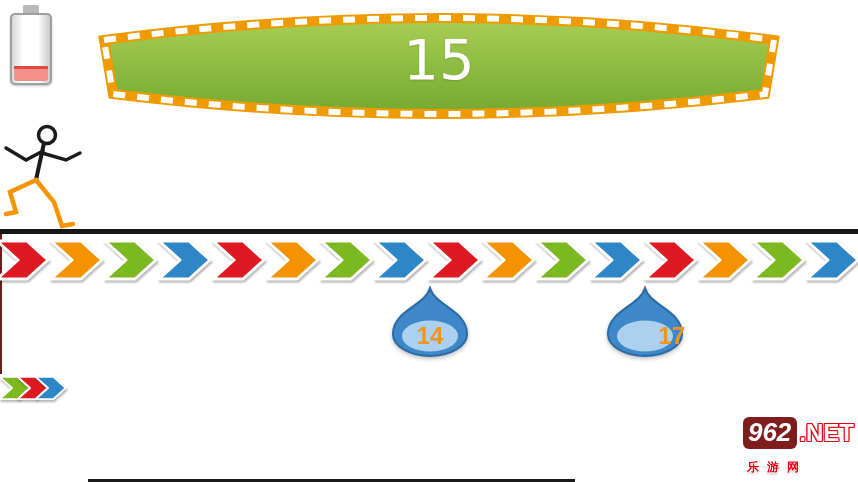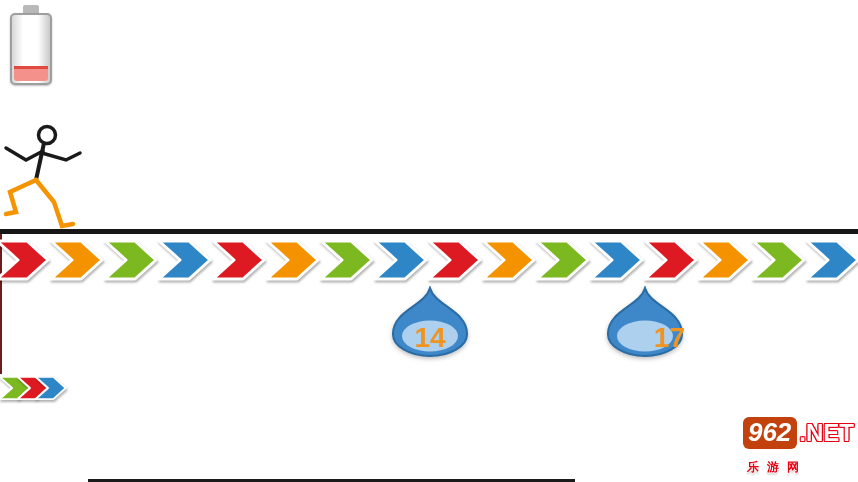--- a/index.html
+++ b/index.html
@@ -40,21 +40,21 @@
   .chevron-row { position:absolute; left:-6px; top:237px; display:flex; }
   .chevron { flex:0 0 auto; margin-right:-4px; filter:drop-shadow(1px 2px 1px rgba(0,0,0,.3)); }
 
   
   .marker { position:absolute; width:80px; height:72px; }
   .marker-1 { left:390px; top:286px; }
   .marker-2 { left:605px; top:286px; }
   .marker svg { display:block; filter:drop-shadow(0 2px 2px rgba(0,0,0,.25)); }
   .marker-label {
     position:absolute; left:0; right:0; top:36px; text-align:center;
-    font-size:28px; font-weight:bold;
+    font-size:24px; font-weight:bold;
   }
 
   
   .mini-chevron-row { position:absolute; left:-2px; top:374px; display:flex; }
   .mini-chevron-row .chevron { margin-right:-16px; }
   .distance-label {
     position:absolute; left:106px; top:370px;
     font-size:34px; color:#8c8c8c; letter-spacing:1px;
   }
   .bottom-line { position:absolute; left:88px; bottom:0px; width:487px; height:3px; background:#1a1a1a; }
@@ -81,20 +81,33 @@
 
 <div class="stage">
 
   <div class="battery">
     <div class="battery-term"></div>
     <div class="battery-body">
       <div class="battery-charge" style="height: 17%; background: rgb(244, 145, 139); border-top: 3px solid rgb(223, 75, 65);"></div>
     </div>
   </div>
 
+  <div class="banner">
+    <svg viewBox="0 0 702 126" width="702" height="126">
+      <defs>
+        <linearGradient id="bannerGrad" x1="0" y1="0" x2="0" y2="1">
+          <stop offset="0" stop-color="#a8ce54"></stop>
+          <stop offset="1" stop-color="#74a92f"></stop>
+        </linearGradient>
+      </defs>
+      <path d="M16,36 Q351,-8 686,36 L677,90 Q351,130 25,90 Z" fill="url(#bannerGrad)" stroke-width="10" stroke="#ef9b00"></path>
+      <path d="M16,36 Q351,-8 686,36 L677,90 Q351,130 25,90 Z" fill="none" stroke="#ffffff" stroke-width="6" stroke-dasharray="12 12"></path>
+    </svg>
+    <div class="score">15</div>
+  </div>
 
   <svg class="runner" viewBox="0 0 110 115" width="110" height="115">
     <circle cx="47" cy="17" r="8.5" fill="#ffffff" stroke-width="3.5" stroke="#1a1a1a"></circle>
     <line x1="44" y1="25" x2="36" y2="62" stroke-width="4" stroke="#1a1a1a"></line>
     <polyline points="6,30 26,42 43,33" fill="none" stroke-width="3.5" stroke-linecap="round" stroke="#1a1a1a"></polyline>
     <polyline points="42,35 66,42 80,35" fill="none" stroke-width="3.5" stroke-linecap="round" stroke="#1a1a1a"></polyline>
     <polyline points="36,62 10,74 16,94 6,96" fill="none" stroke-width="4.5" stroke-linecap="round" stroke="#f59300"></polyline>
     <polyline points="36,62 54,84 62,108 73,106" fill="none" stroke-width="4.5" stroke-linecap="round" stroke="#f59300"></polyline>
   </svg>
 
@@ -175,19 +188,19 @@
         <polygon points="3,4 33,4 54,23 33,42 3,42 24,23" fill="#dd1a21" stroke="#ffffff" stroke-width="3" stroke-linejoin="round"></polygon>
       </svg>
       <svg viewBox="0 0 58 46" width="34" height="28" class="chevron">
         <polygon points="3,4 33,4 54,23 33,42 3,42 24,23" fill="#2f86c7" stroke="#ffffff" stroke-width="3" stroke-linejoin="round"></polygon>
       </svg>
     </div>
   <div class="bottom-line"></div>
 
   <div class="watermark">
     <div class="wm-row">
-      <span class="wm-badge" style="background: #c2410c;">962</span>
+      <span class="wm-badge" style="background: #7f1d1d;">962</span>
       <span class="wm-tld">.NET</span>
     </div>
     <div class="wm-site" style="color: rgb(230, 0, 18);">乐游网</div>
   </div>
 
 </div>
 
 </body></html>

